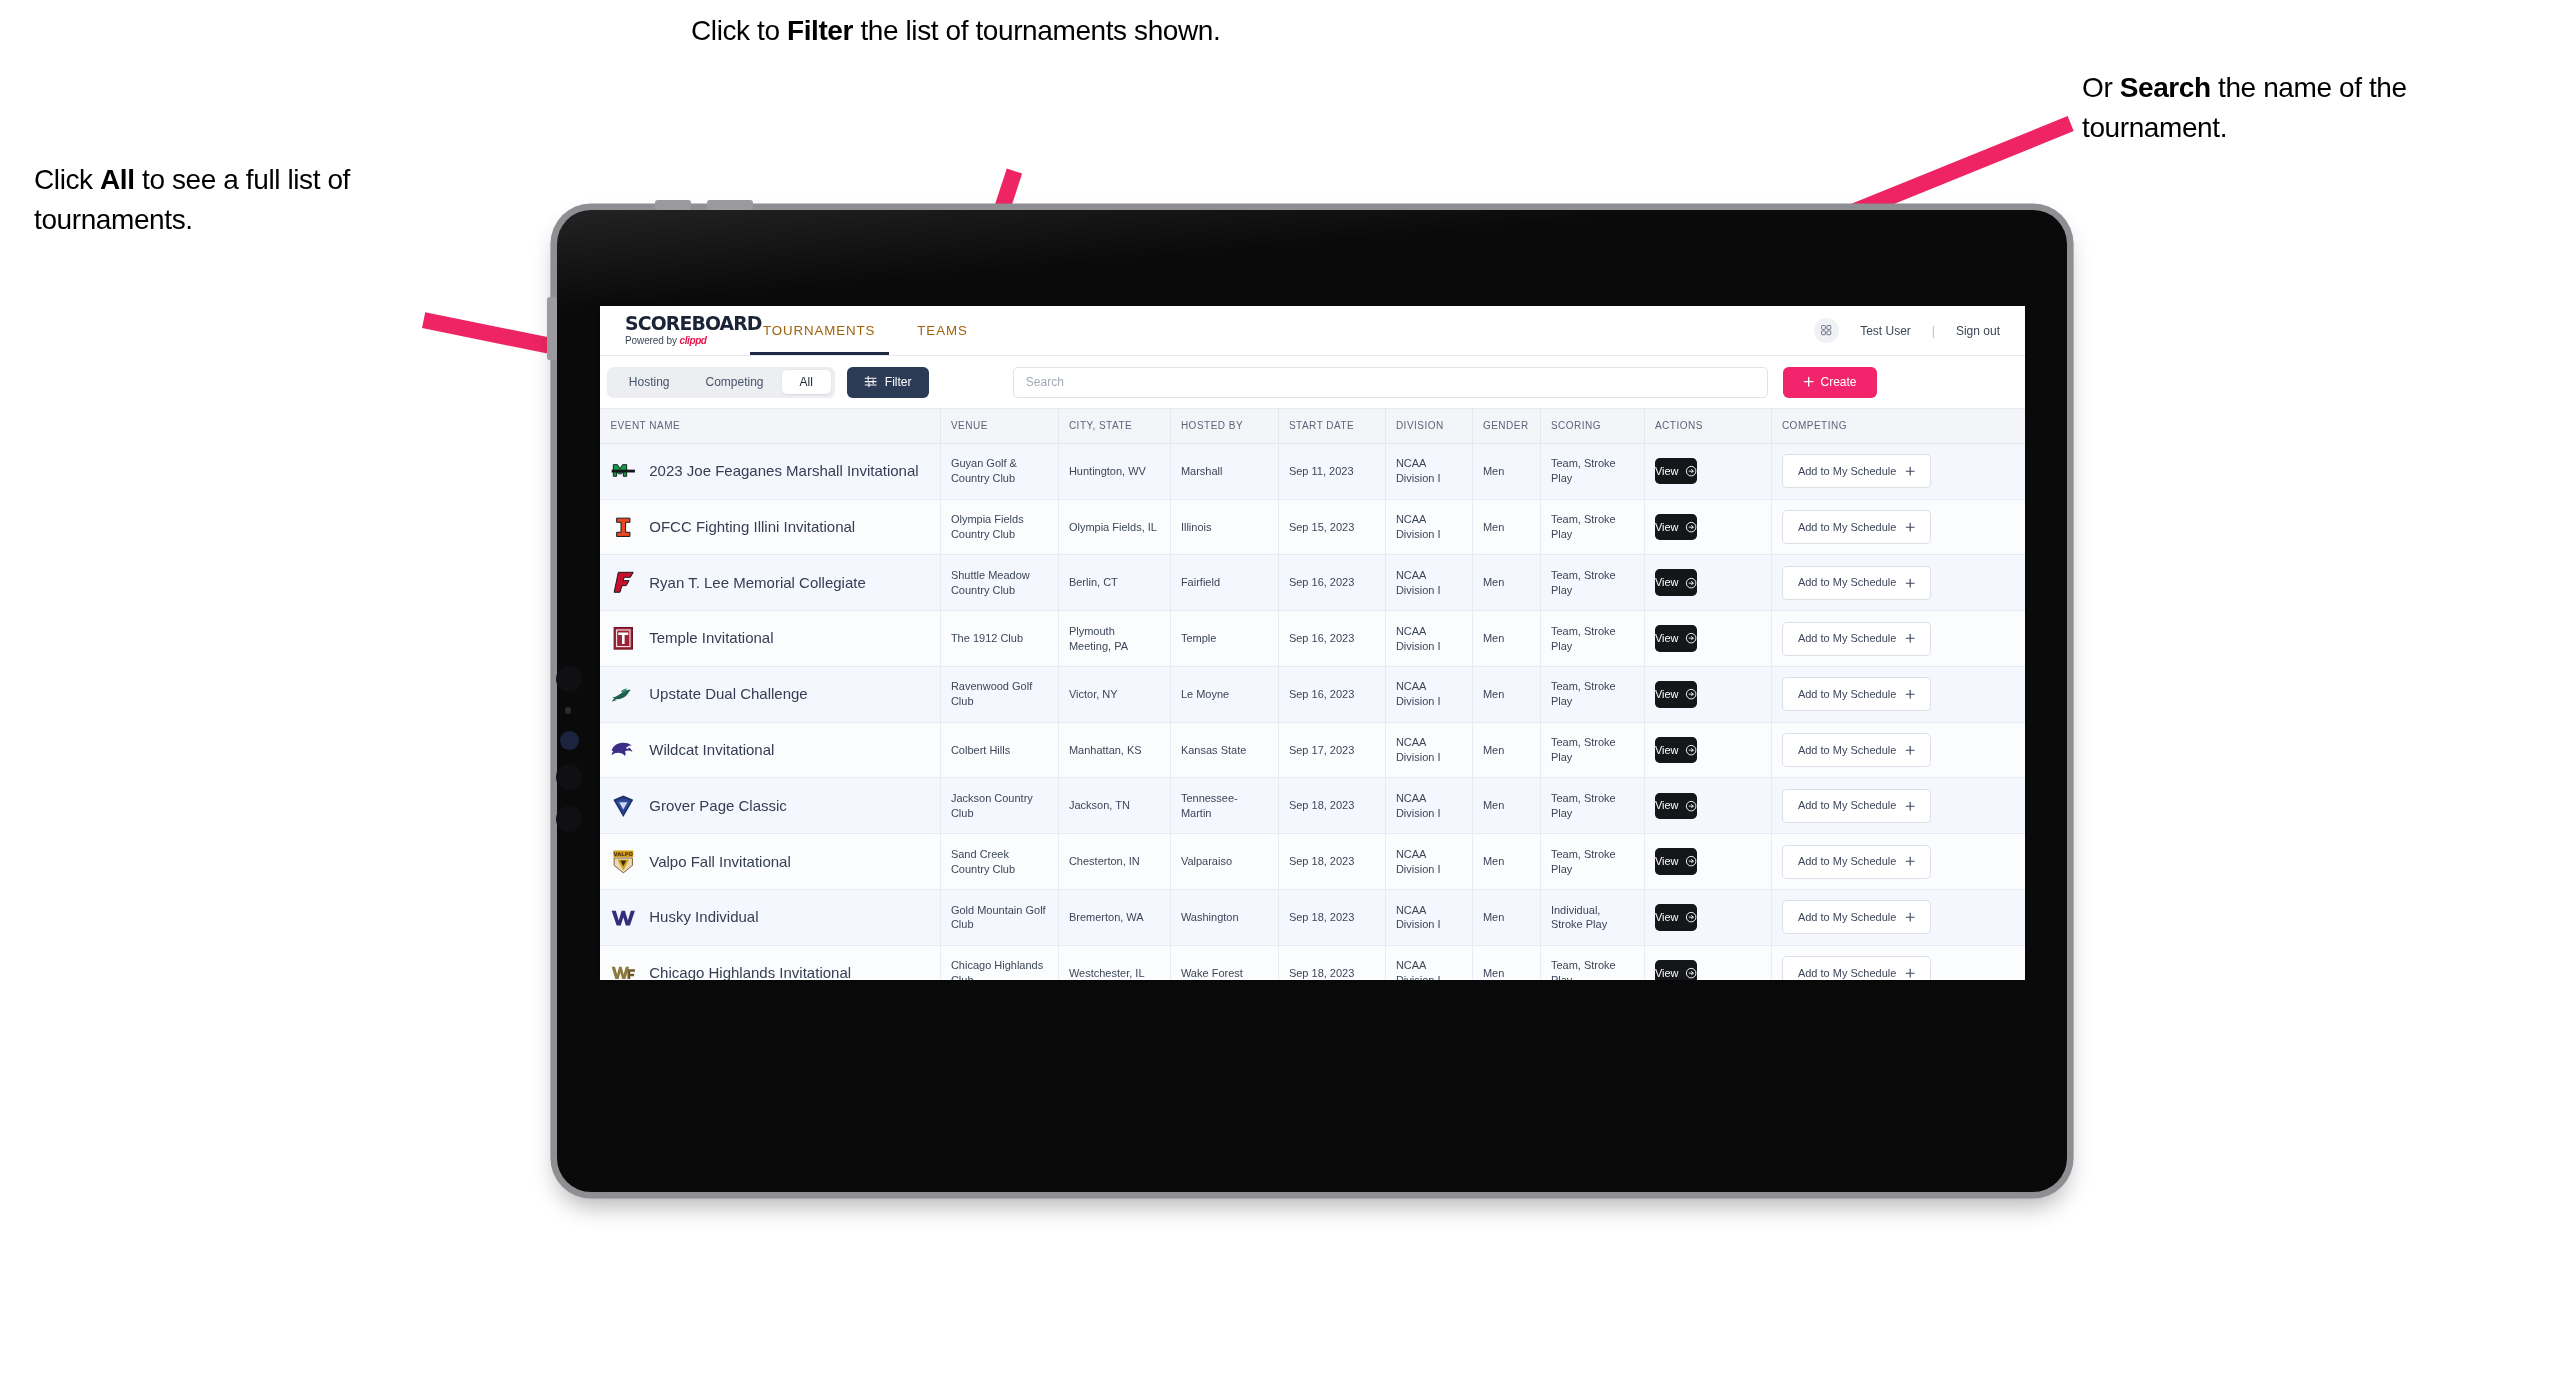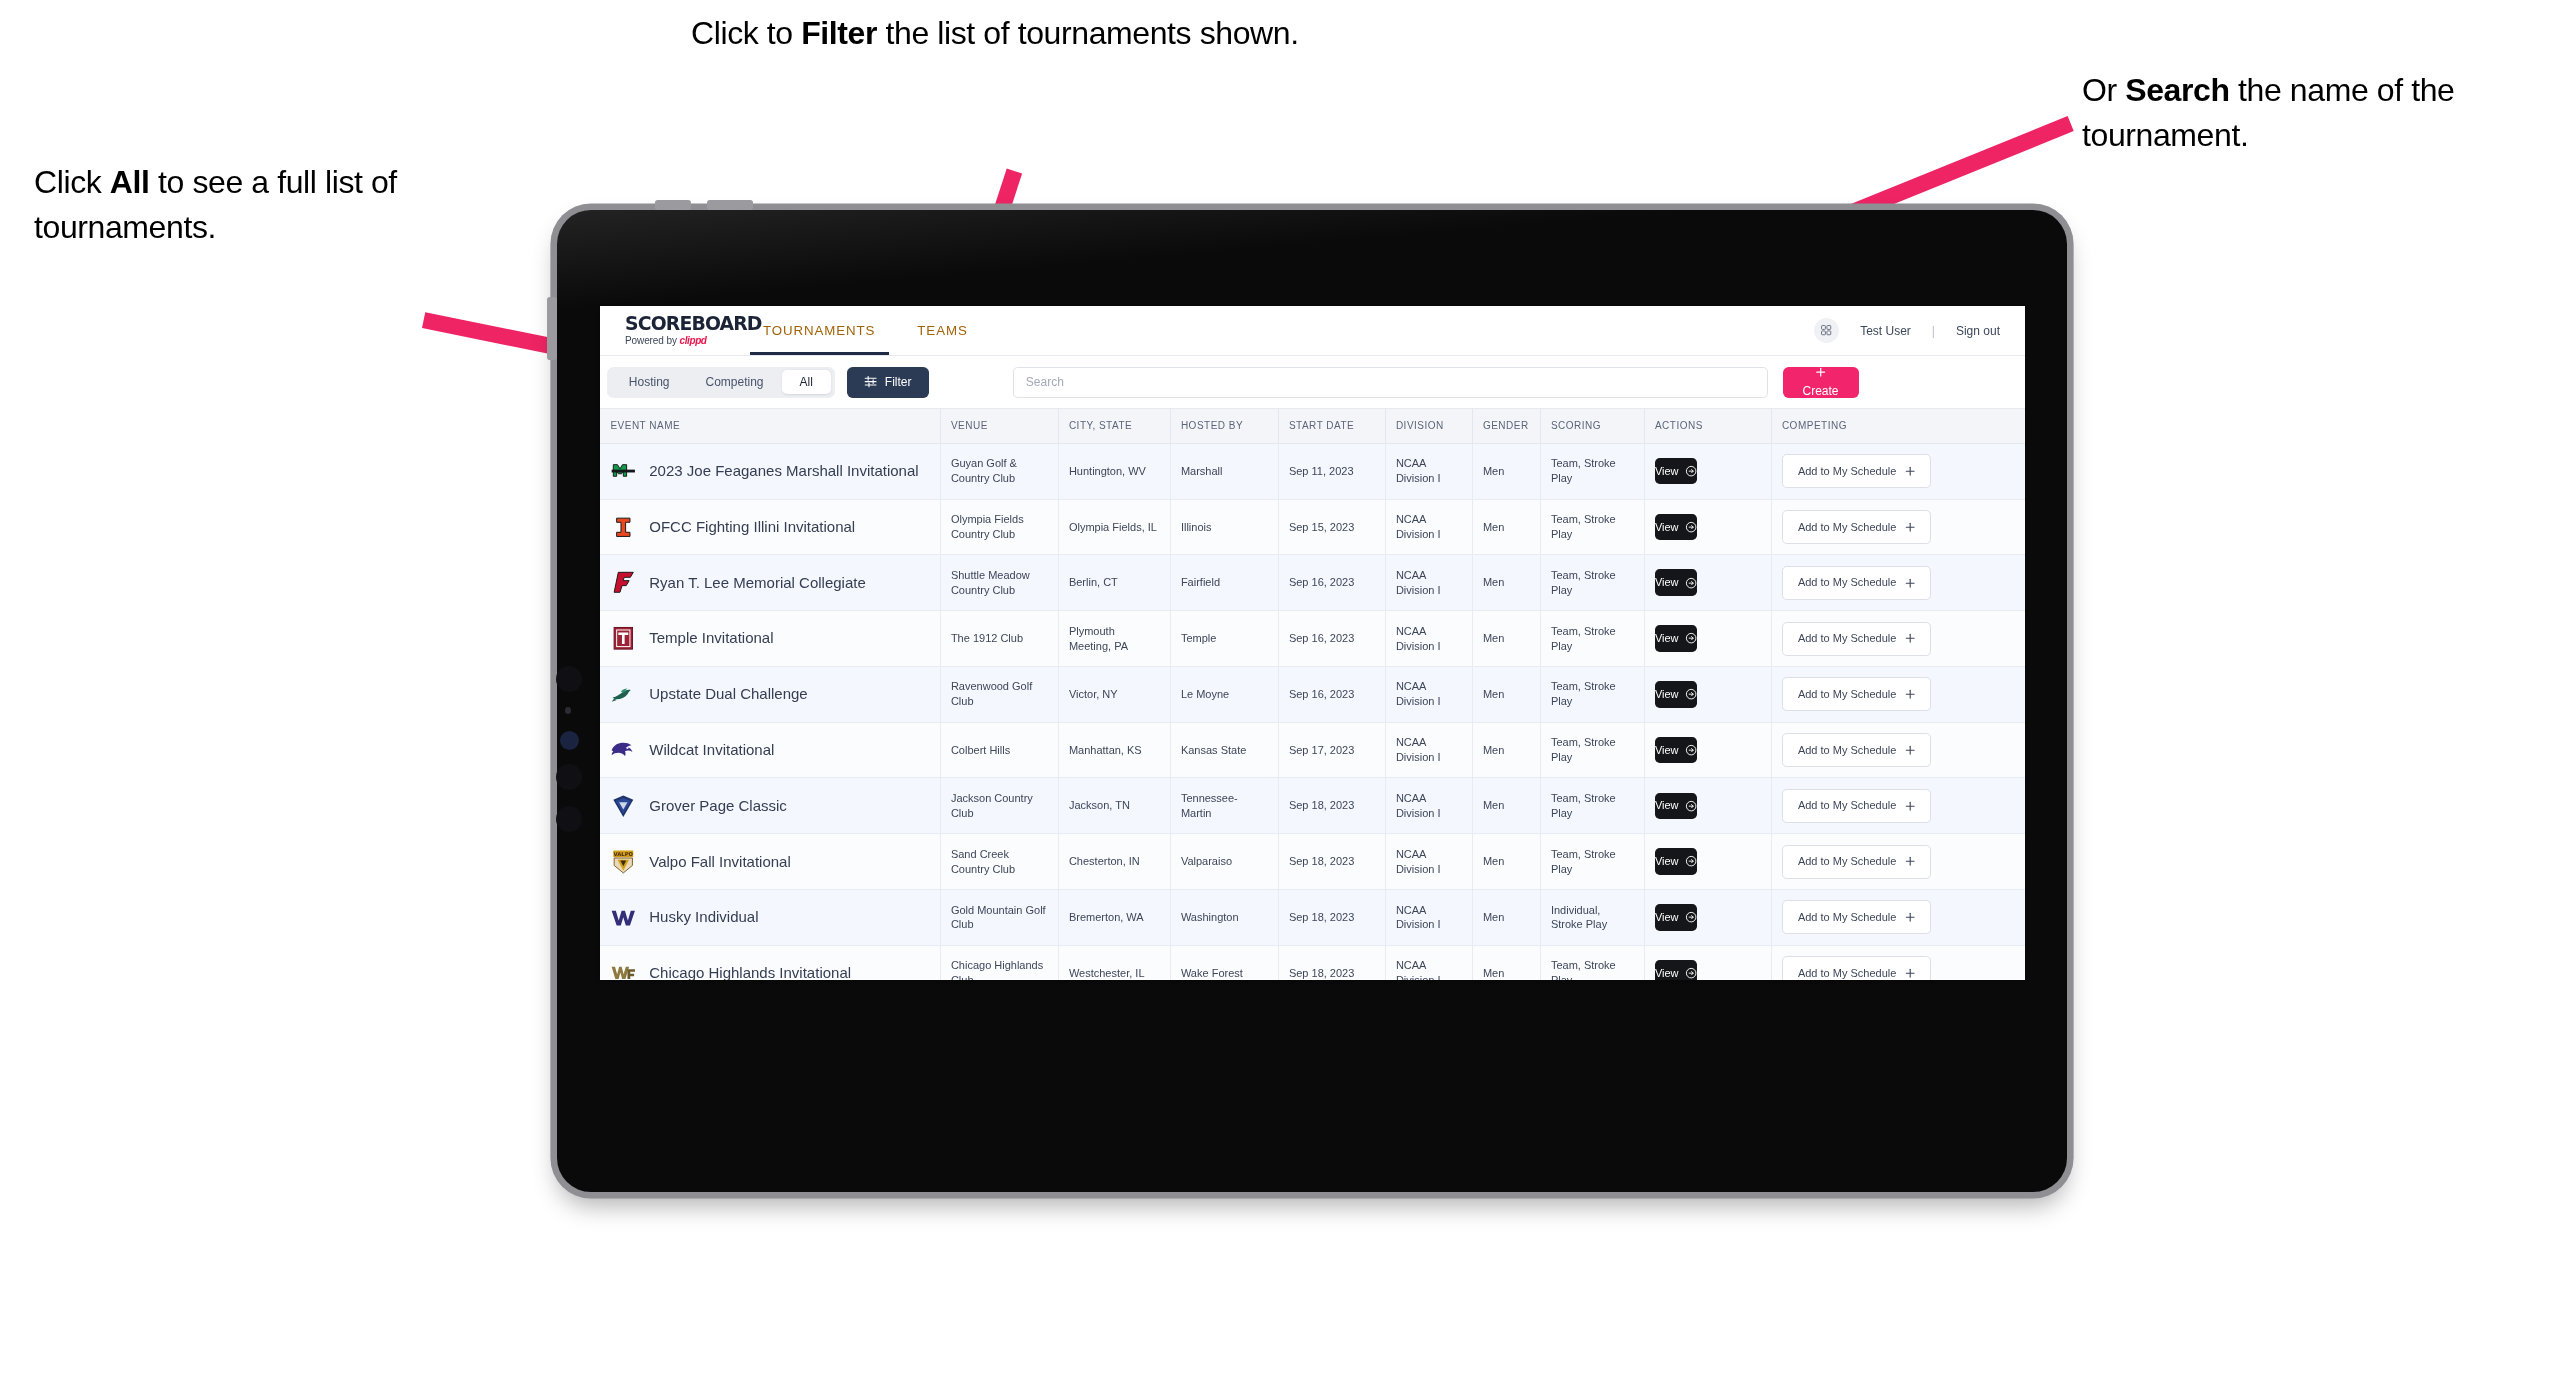--- a/index.html
+++ b/index.html
@@ -9,21 +9,21 @@
     font-family:"Liberation Sans", sans-serif;
     overflow:hidden;
     position:relative;
   }
 
   
   .annot{
     position:absolute;
     color:#000;
     font-family:"Liberation Sans", sans-serif;
-    font-size:32px;
+    font-size:28px;
     line-height:1.42;
     letter-spacing:-0.4px;
     white-space:pre-line;
   }
   .annot b{font-weight:700;}
   #annot-all{left:0px;top:160px;width:446px;padding-left:34px;}
   #annot-filter{left:691px;top:11.4px;width:684px;}
   #annot-search{left:2082px;top:68px;width:446px;}
 
   .arrow-svg{position:absolute;left:0;top:0;width:2576px;height:1386px;pointer-events:none;}
@@ -142,21 +142,21 @@
     border:0.9px solid #dfe2e9;border-radius:4.7px;
     padding:0 12.3px;font-size:12px;color:#4b5569;
     font-family:"Liberation Sans", sans-serif;
     background:#fff;outline:none;
   }
   #search-input::placeholder{color:#a3a9b7;}
   #create-btn{
     margin-left:15px;height:31px;
     display:flex;align-items:center;justify-content:center;gap:6.6px;
     background:#f2246b;color:#fff;border-radius:5.7px;
-    padding:0 20px;font-size:12px;box-sizing:border-box;white-space:nowrap;flex-direction:column;
+    padding:0 20px;font-size:12px;box-sizing:border-box;white-space:nowrap;
   }
 
   
   #table{width:100%;border-collapse:collapse;table-layout:fixed;}
   #table thead th{
     background:#f3f5f9;
     font-size:10px;font-weight:400;letter-spacing:0.5px;
     color:#5b6478;text-align:left;
     padding:11.4px 10.4px;
     border-bottom:0.9px solid #e3e7ee;

